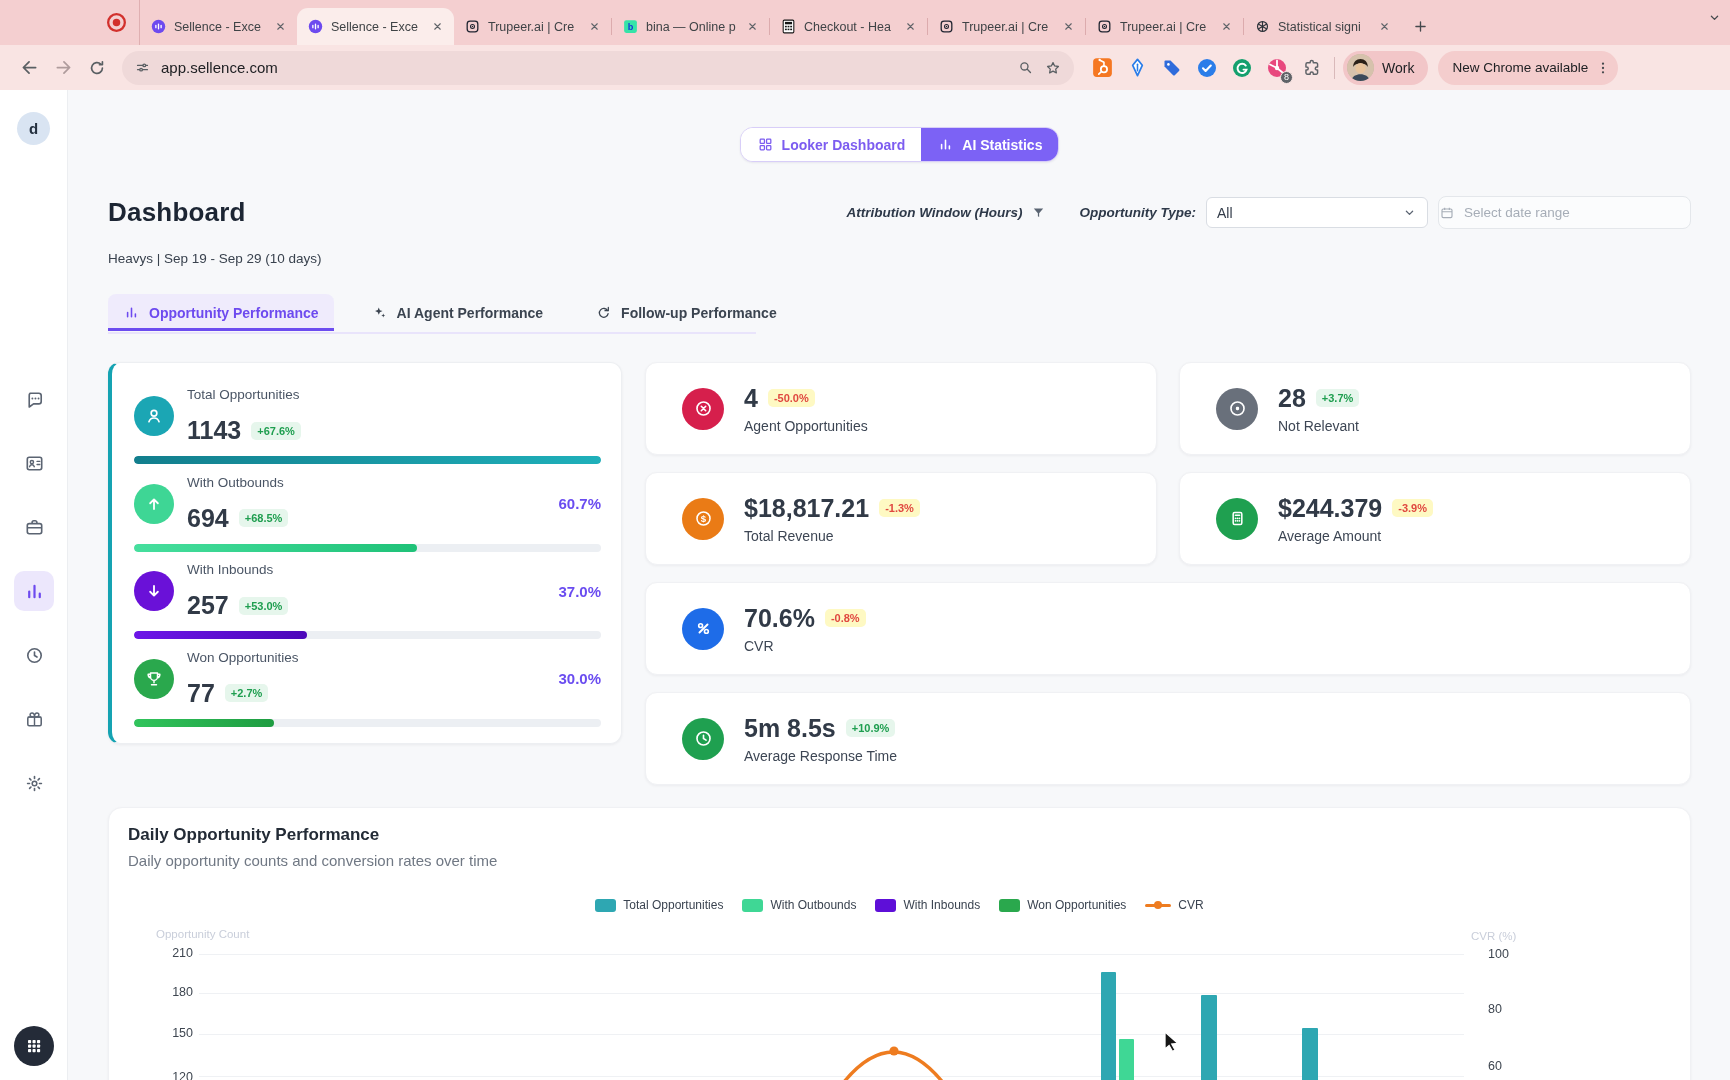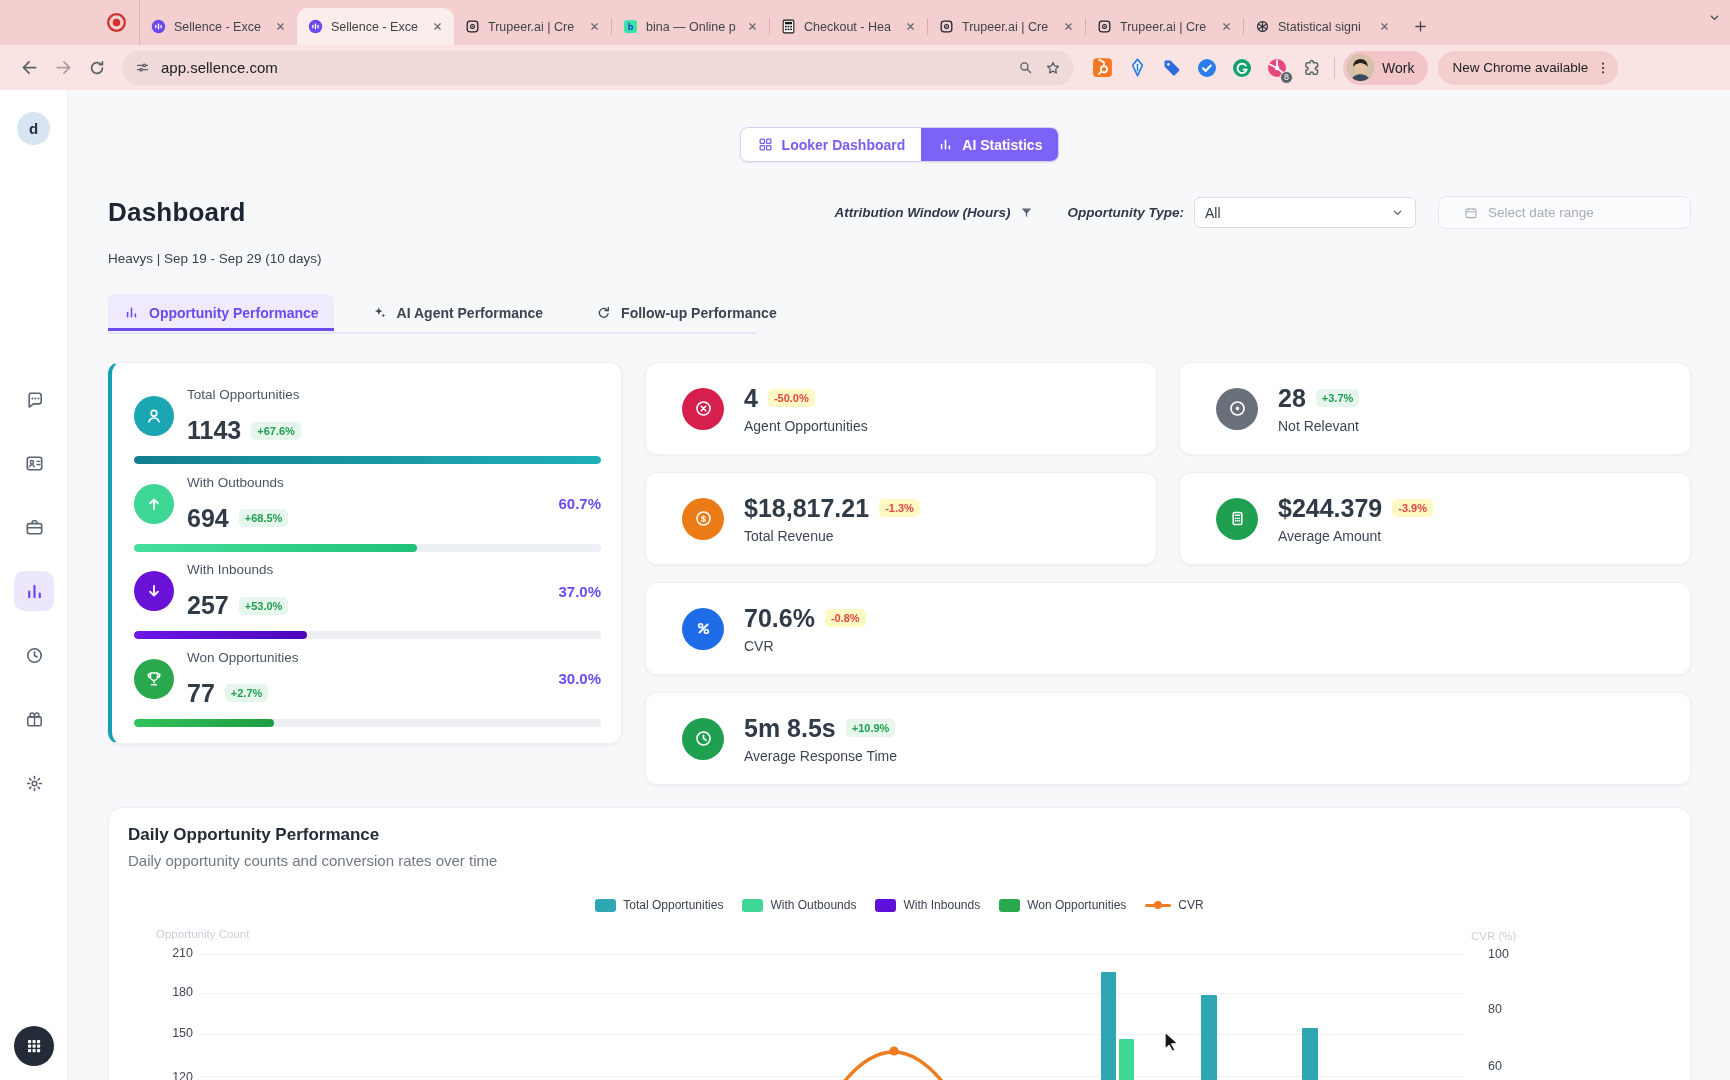--- a/index.html
+++ b/index.html
@@ -36,32 +36,32 @@
 .app{display:flex;height:990px;overflow:hidden;background:#F7F8FA}
 .sidebar{width:68px;background:#fff;border-right:1px solid #ECEEF1;position:relative;flex:none}
 .ws-avatar{position:absolute;top:22px;left:17px;width:33px;height:33px;border-radius:50%;background:#D9E4F2;color:#24303F;font-weight:bold;font-size:15px;display:flex;align-items:center;justify-content:center}
 .side-stack{position:absolute;top:289px;left:14px;display:flex;flex-direction:column;gap:24px}
 .side-item{width:40px;height:40px;border-radius:10px;display:flex;align-items:center;justify-content:center;color:#5B6472}
 .side-item.active{background:#ECE7FC;color:#6D4AEF}
 .launcher{position:absolute;bottom:14px;left:14px;width:40px;height:40px;border-radius:50%;background:#242B38;display:flex;align-items:center;justify-content:center}
 .main{flex:1;position:relative;padding:0 39px 0 40px;overflow:hidden}
 
 .toggle-row{margin-top:37px;display:flex;justify-content:center}
-.toggle{display:flex;border:1px solid #D8CEf8;border-radius:8px;overflow:hidden;background:#fff;box-shadow:0 1px 2px rgba(40,30,90,.08)}
+.toggle{display:flex;border:1px solid #D8CEf8;border-radius:13px;overflow:hidden;background:#fff;box-shadow:0 1px 2px rgba(40,30,90,.08)}
 .toggle-btn{height:33px;padding:0 16px;display:flex;align-items:center;gap:8px;font-size:14px;font-weight:bold;color:#7C5CF0;background:#fff;cursor:pointer}
 .toggle-btn.active{background:#7C62F5;color:#fff}
 
 .title-row{margin-top:34px;display:flex;align-items:center}
 .page-title{font-size:26px;font-weight:bold;color:#1C2533;letter-spacing:.2px}
 .filters{margin-left:auto;display:flex;align-items:center;gap:10px}
 .f-label{font-size:13.5px;font-style:italic;font-weight:bold;color:#2E3949;display:flex;align-items:flex-start;gap:8px}
 .f-gap{width:14px}
 .select-box{width:222px;height:31px;border:1px solid #D9DDE3;border-radius:6px;background:#fff;display:flex;align-items:center;padding:0 10px;font-size:14px;color:#333C49}
 .select-box .sel-chev{margin-left:auto;color:#5B6472}
-.date-box{width:253px;height:33px;border:1px solid #E4E7EB;border-radius:8px;background:#FBFCFD;display:flex;align-items:center;gap:9px;padding:0 24px;font-size:13.5px;color:#A6ADB7;margin-left:12px}
+.date-box{width:253px;height:33px;border:1px solid #E4E7EB;border-radius:8px;background:#FBFCFD;display:flex;align-items:center;gap:9px;padding:0 0;font-size:13.5px;color:#A6ADB7;}
 .subtitle{margin-top:22px;font-size:13.5px;color:#39424E}
 
 .ptabs{margin-top:28px;display:flex;gap:22px;position:relative;height:40px}
 .ptabs::after{content:'';position:absolute;left:0;bottom:0;width:648px;height:2px;background:#E9E4FB}
 .ptab{height:37px;display:flex;align-items:center;gap:9px;padding:0 15px;font-size:14px;font-weight:bold;color:#3B4450;border-radius:8px 8px 0 0;cursor:pointer;z-index:1}
 .ptab.active{background:#EFEBFC;color:#6D4AEF;box-shadow:inset 0 -3px 0 #6C4CEF}
 
 .cards-row{margin-top:28px;display:flex;gap:23px;align-items:flex-start}
 .funnel-card{width:514px;height:382px;background:#fff;border:1px solid #EDEFF2;border-left:4px solid #15A3B2;border-radius:12px;box-shadow:0 1px 3px rgba(16,24,40,.06);padding:24px 20px 16px 22px;display:flex;flex-direction:column;justify-content:space-between}
 .frow-top{display:flex;align-items:center;gap:13px}

